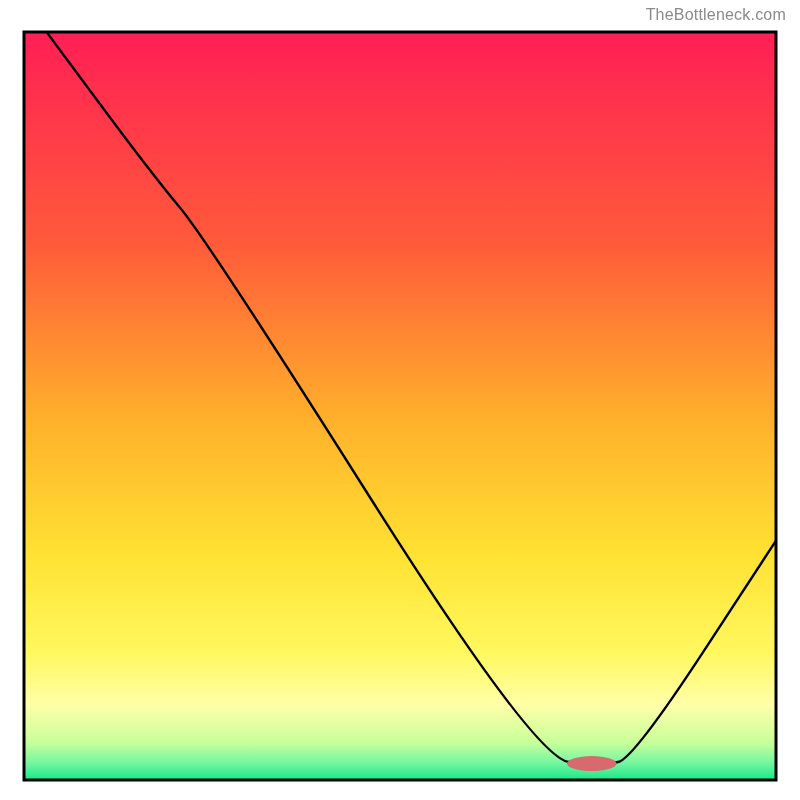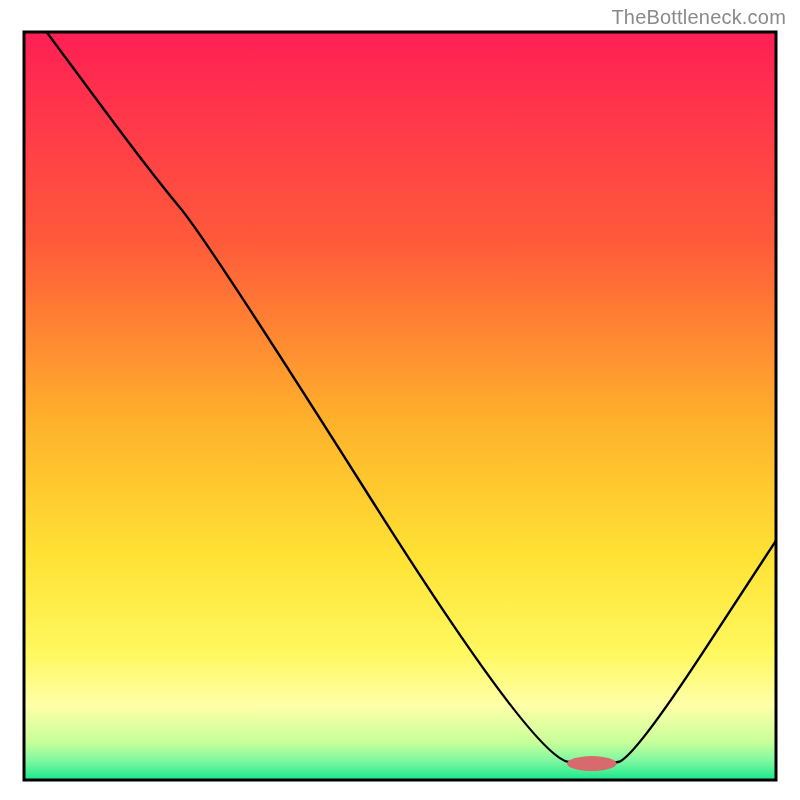--- a/index.html
+++ b/index.html
@@ -13,21 +13,21 @@
   .stage {
     position: relative;
     width: 800px;
     height: 800px;
   }
   .attribution {
     position: absolute;
     top: 6px;
     right: 14px;
     color: #8a8a8a;
-    font-size: 20px;
+    font-size: 16px;
     letter-spacing: 0.2px;
     font-weight: 500;
   }
   svg.plot {
     position: absolute;
     left: 0;
     top: 0;
     width: 800px;
     height: 800px;
   }

